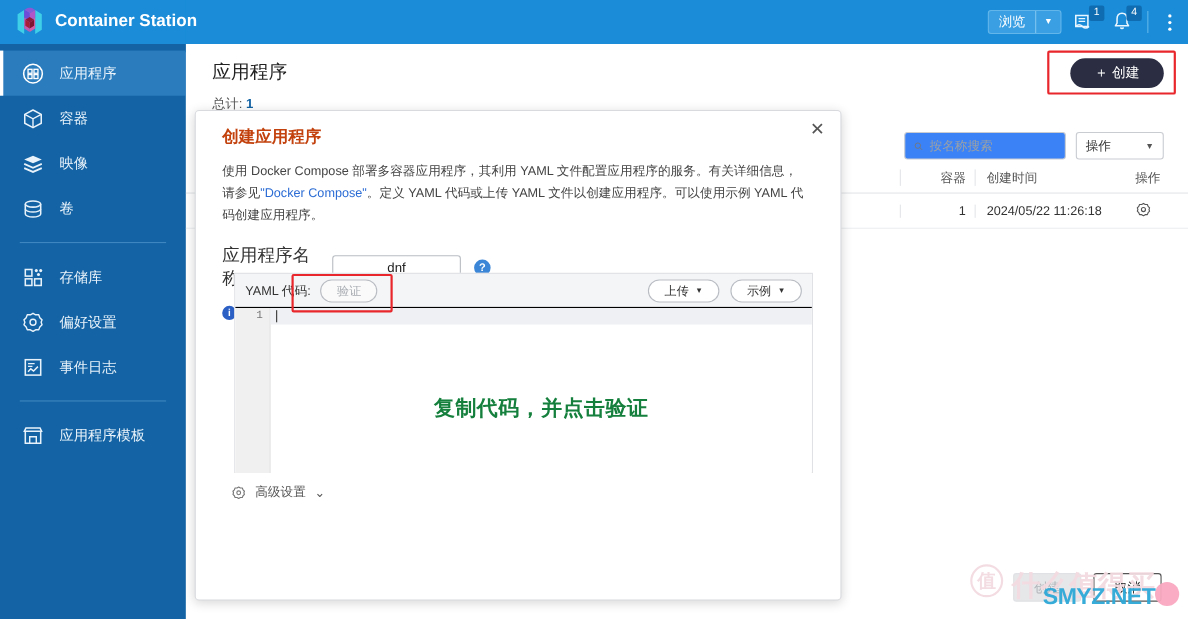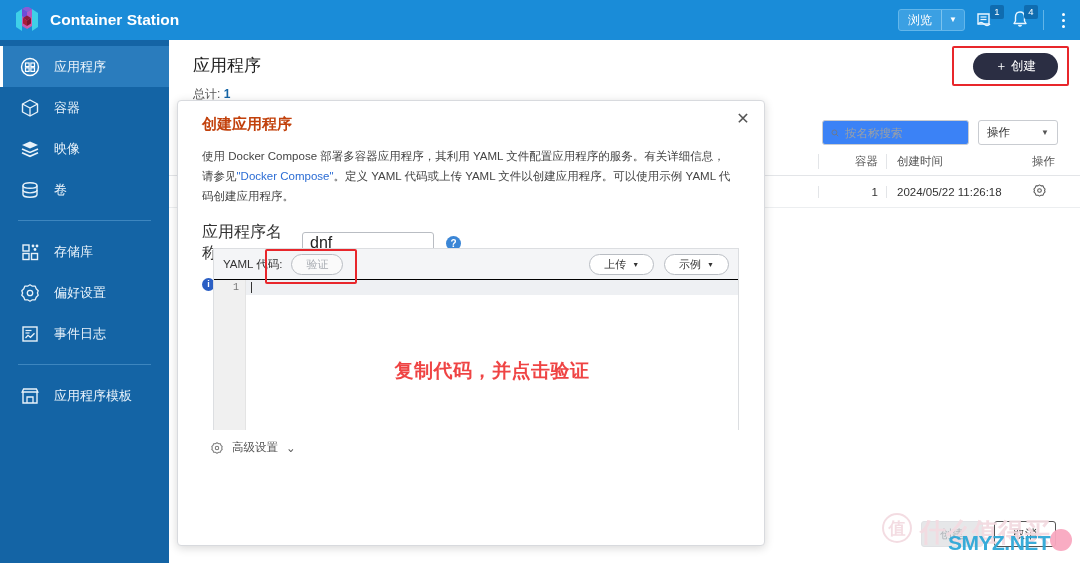--- a/index.html
+++ b/index.html
@@ -189,24 +189,24 @@
     font-size: 11.5px; color: #444; line-height: 1.75;
   }
   .modal-desc a { color: #2b6cd4; text-decoration: none; }
 
   .field-row {
     display: flex; align-items: center;
     padding: 16px 0 0 24px;
   }
   .field-label { width: 100px; font-size: 16px; color: #333; }
   .field-input {
-    width: 132px; height: 22px;
+    width: 117px; height: 22px;
     border: 1px solid #b9bdc3; border-radius: 3px;
-    font-size: 16px; padding: 0 7px; color: #222;
-    font-family: inherit; outline: none;
+    font-size: 12px; padding: 0 7px; color: #222;
+    font-family: inherit; outline: none; text-align: center;
   }
   .help-dot {
     width: 15px; height: 15px; margin-left: 12px;
     border-radius: 50%; background: #3b86d6; color: #fff;
     font-size: 10px; line-height: 15px; text-align: center;
     cursor: pointer; font-weight: bold;
   }
 
   .note-row {
     display: flex; align-items: center; gap: 7px;
@@ -269,21 +269,21 @@
     height: 15px; background: #eef0f3; width: 100%;
     position: relative;
   }
   .caret-bar {
     position: absolute; left: 5px; top: 2px;
     width: 1px; height: 11px; background: #333;
   }
   .annot {
     position: absolute; left: 0; right: 0; top: 78px;
     text-align: center;
-    color: #ef4444; font-size: 19px; font-weight: bold;
+    color: #15803d; font-size: 19px; font-weight: bold;
     letter-spacing: 0.5px;
   }
 
   
   .adv-row {
     position: absolute; left: 210px; top: 440px;
     display: flex; align-items: center; gap: 8px;
     font-size: 11.5px; color: #555; cursor: pointer;
   }
 

